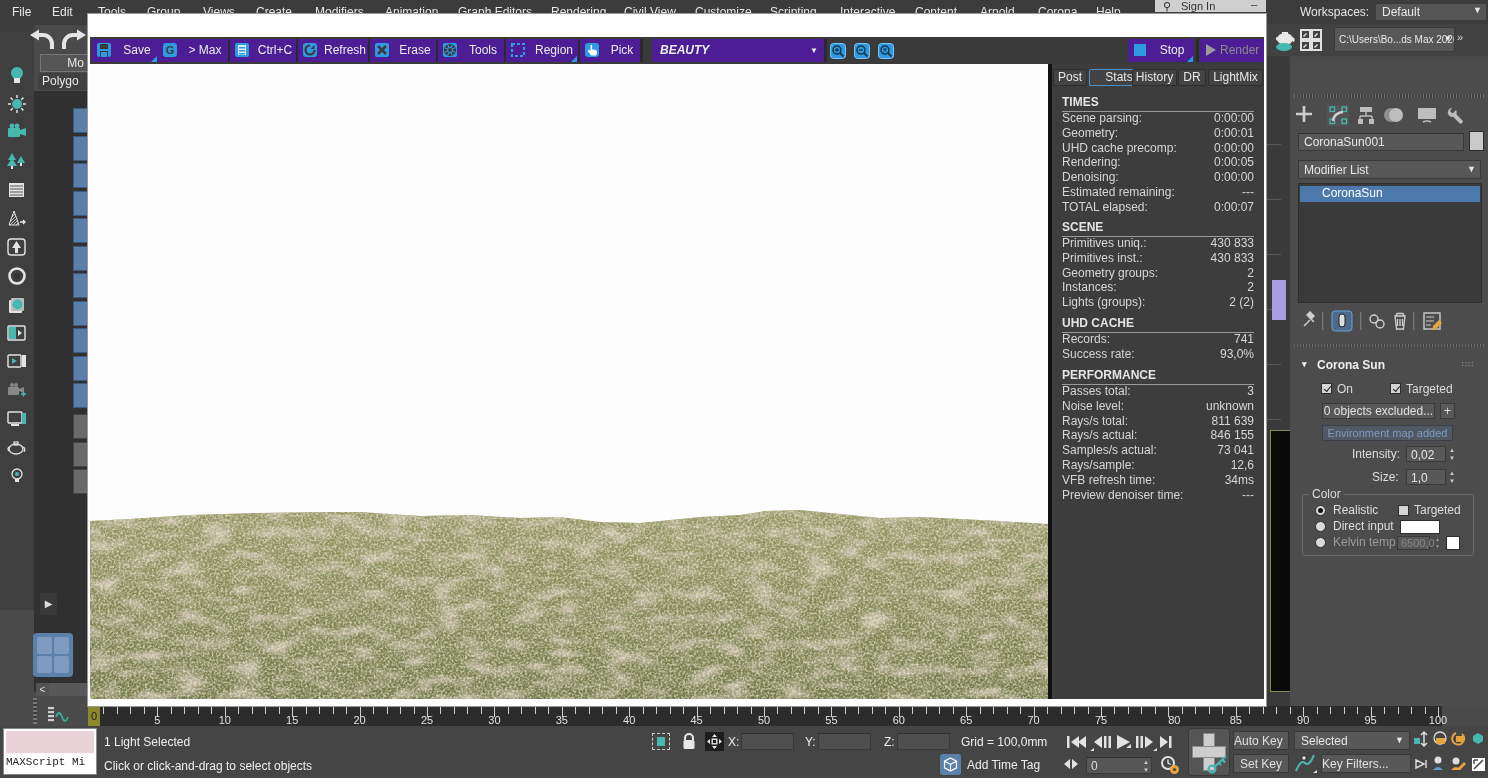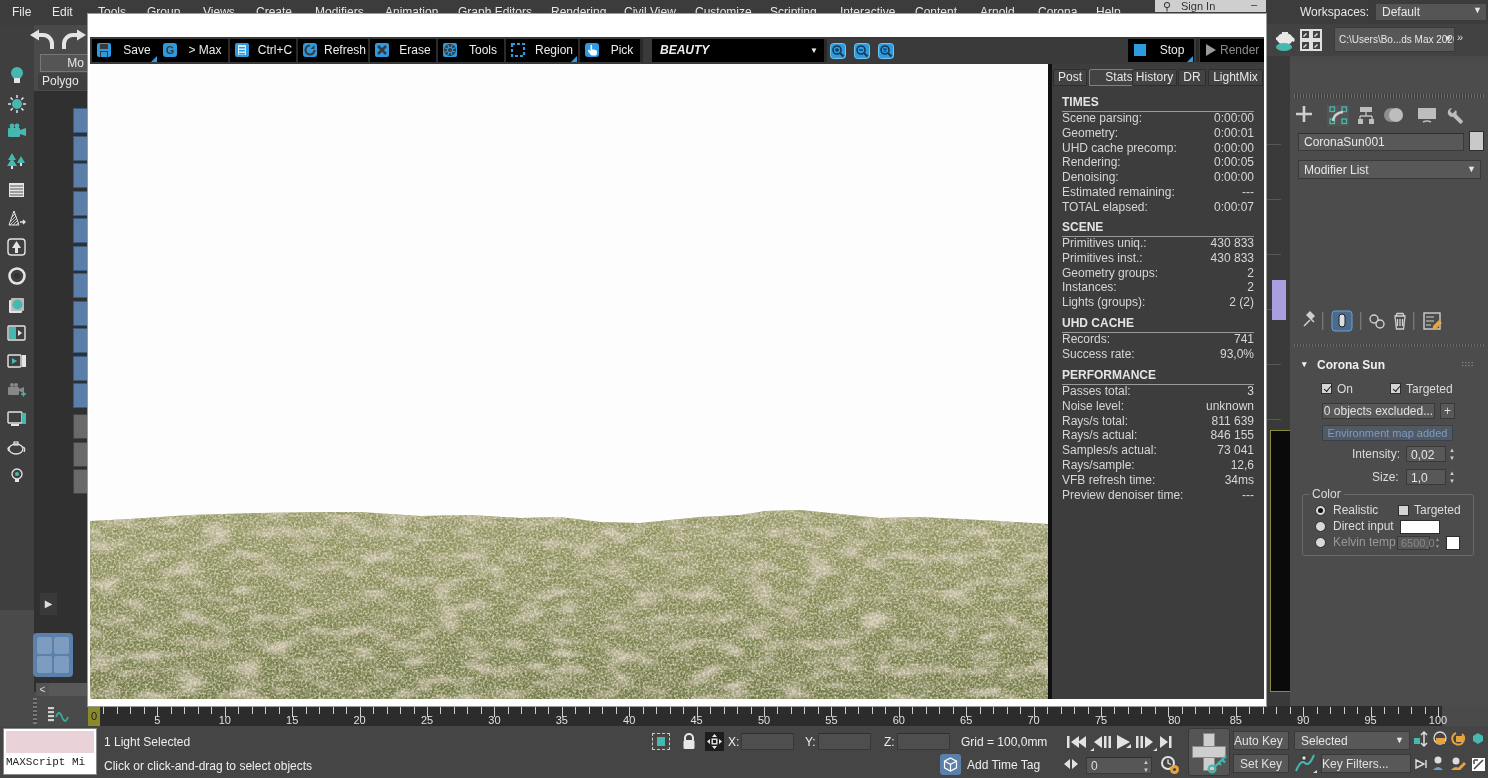--- a/index.html
+++ b/index.html
@@ -19,21 +19,21 @@
 
 #vfb { left:88px; top:14px; width:1178px; height:692px; background:#fff; z-index:10;
   box-shadow:0 0 0 1px #9a9a9a; }
 #vfbtitle { left:0; top:0; width:1178px; height:23px; background:#fff; color:#111;
   font-size:14px; }
 #vfbtoolbar { left:2px; top:23px; width:1174px; height:27px; background:#3a3a3a; }
 #vfbcontent { left:2px; top:50px; width:1174px; height:635px; background:#3d3d3d; }
 #renderview { left:0; top:0; width:958px; height:635px; background:#fdfdfd; overflow:hidden; }
 #statspanel { left:962px; top:0; width:212px; height:635px; background:#3d3d3d; color:#d6d6d6;
   font-size:12px; }
-.tbtn { position:absolute; top:2px; height:23px; background:#000000; color:#ececec;
+.tbtn { position:absolute; top:2px; height:23px; background:#4c1d95; color:#ececec;
   font-size:12px; }
 .tsep { position:absolute; top:2px; width:3px; height:23px; background:#2a2a2a; }
 .statrow { position:absolute; left:10px; width:192px; height:15px; }
 .statrow .v { position:absolute; right:0; top:0; }
 .sechead { position:absolute; left:10px; width:192px; font-weight:bold; color:#e4e4e4;
   border-bottom:1px solid #9a9a9a; padding-bottom:2px; }
 .tab { position:absolute; top:5px; height:17px; background:#434343; border:1px solid #2e2e2e;
   border-radius:2px 2px 0 0; color:#e8e8e8; font-size:12px; text-align:center; }
 
 #cmdpanel { left:1290px; top:62px; width:198px; height:644px; background:#4c4c4c; }
@@ -285,20 +285,25 @@
     <div class="abs field" style="left:8px;top:71px;width:166px;height:18px;color:#e6e6e6;font-size:12px;background:#585858">
         <span style="position:absolute;left:5px;top:1px">CoronaSun001</span>
       </div>
     <div class="abs" style="left:179px;top:69px;width:15px;height:20px;background:#c9c9c9;border:1px solid #2e2e2e"></div>
 
     <div class="abs" style="left:8px;top:98px;width:183px;height:19px;background:#585858;border:1px solid #393939;color:#e6e6e6;font-size:12px">
       <span style="position:absolute;left:5px;top:2px">Modifier List</span>
       <span style="position:absolute;right:4px;top:3px;font-size:9px">▼</span>
     </div>
 
+    <div class="abs" style="left:8px;top:121px;width:184px;height:120px;background:#3a3a3a;border:1px solid #2e2e2e">
+      <div class="abs" style="left:1px;top:2px;width:180px;height:16px;background:#4d7aad;color:#fff;font-size:12px">
+          <span style="position:absolute;left:22px;top:0px">CoronaSun</span>
+        </div>
+    </div>
 
     <div id="stacktools" class="abs" style="left:10px;top:248px;width:180px;height:22px"><svg width="180" height="22" viewBox="0 0 180 22">
           <path d="M4 16 L10 10 M8 6 l6 6 M7 5 l3 -3 4 4 -3 3 z" stroke="#cfcfcf" stroke-width="1.5" fill="#cfcfcf"></path>
           <rect x="22" y="2" width="1.4" height="18" fill="#777"></rect>
           <rect x="32" y="1" width="20" height="20" rx="3" fill="#4a6b8c" stroke="#6aa0d0"></rect>
           <rect x="39" y="4" width="6" height="13" rx="3" fill="#ddd" stroke="#222"></rect>
           <rect x="60" y="2" width="1.4" height="18" fill="#777"></rect>
           <circle cx="74" cy="9" r="4" fill="none" stroke="#cfcfcf" stroke-width="1.4"></circle>
           <circle cx="80" cy="14" r="4" fill="none" stroke="#cfcfcf" stroke-width="1.4"></circle>
           <path d="M95 6 h10 l-1.5 13 h-7 z M96 6 l1 -2.5 h6 l1 2.5 M97.5 9 v7 M100 9 v7 M102.5 9 v7" stroke="#cfcfcf" stroke-width="1.3" fill="none"></path>

